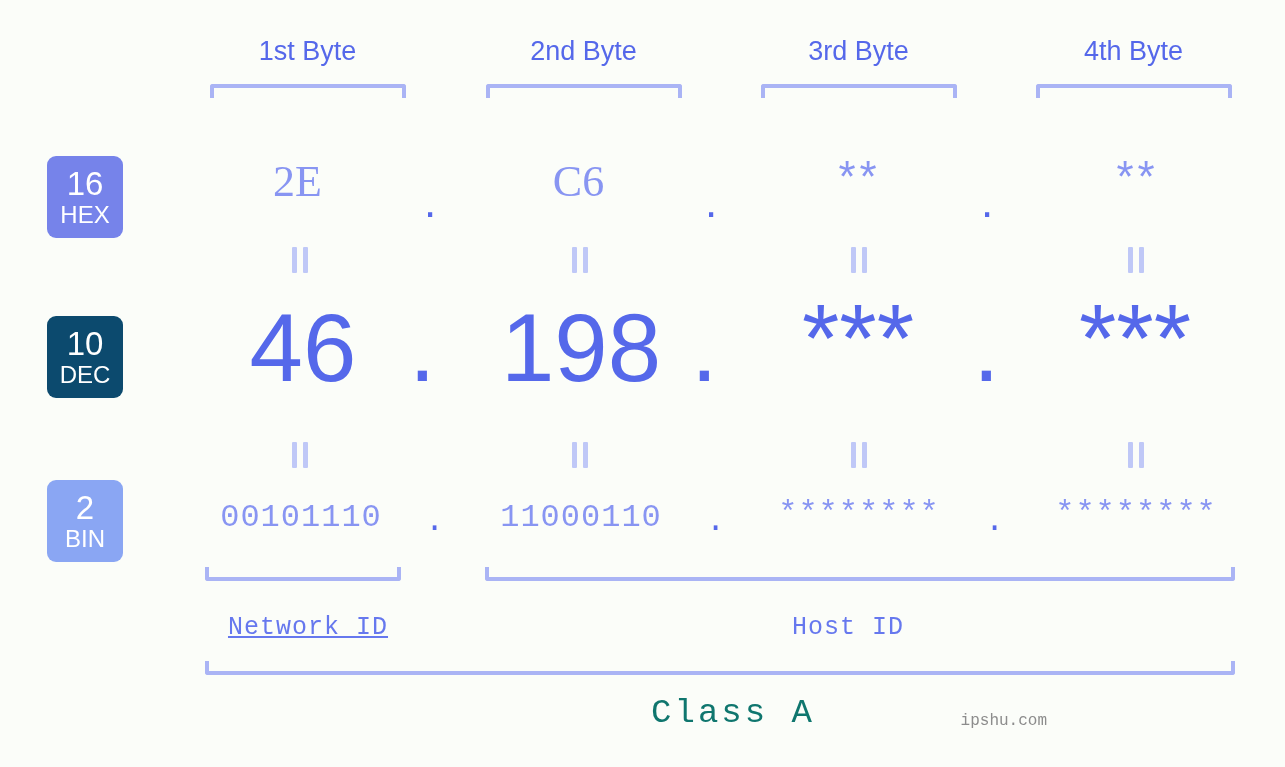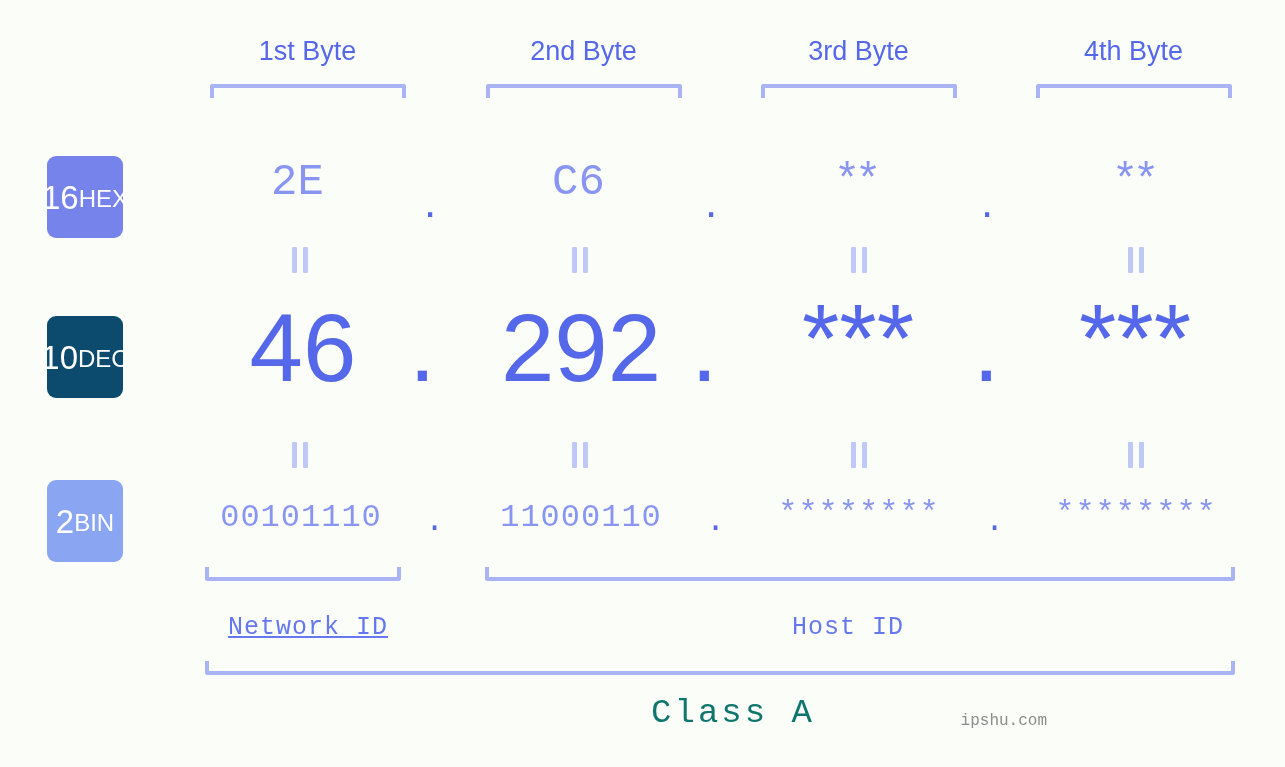--- a/index.html
+++ b/index.html
@@ -52,20 +52,21 @@
   }
 
   
   .badge {
     position: absolute;
     width: 76px;
     height: 82px;
     border-radius: 9px;
     color: #ffffff;
     display: flex;
+    flex-direction: column;
     align-items: center;
     justify-content: center;
     line-height: 1;
   }
   .badge .num {
     font-size: 33px;
     font-weight: 400;
     letter-spacing: 0px;
   }
   .badge .abbr {
@@ -76,21 +77,21 @@
   }
   #badge-hex { background: #7683ea; top: 156px; left: 47px; }
   #badge-dec { background: #0c4a6e; top: 316px; left: 47px; }
   #badge-bin { background: #8aa6f3; top: 480px; left: 47px; }
 
   
   .hex-cell {
     position: absolute;
     color: #8895f2;
     font-size: 44px;
-    font-family: Liberation Mono, monospace;
+    font-family: Liberation Serif, serif;
     text-align: center;
     white-space: nowrap;
     line-height: 1;
   }
   .hex-dot {
     position: absolute;
     color: #5568ea;
     font-size: 44px;
     line-height: 1;
     font-family: "Liberation Sans", sans-serif;
@@ -236,21 +237,21 @@
       <i></i>
     </div>
 
   <div class="badge" id="badge-dec">
     <span class="num">10</span>
     <span class="abbr">DEC</span>
   </div>
 
   <div class="dec-cell" style="left:205px; top:300px; width:196px;">46</div>
   <div class="dec-dot" style="left:409px; top:300px;">.</div>
-  <div class="dec-cell" style="left:483px; top:300px; width:196px;">292</div>
+  <div class="dec-cell" style="left:483px; top:300px; width:196px;">198</div>
   <div class="dec-dot" style="left:691px; top:300px;">.</div>
   <div class="dec-cell" style="left:760px; top:290px; width:196px;">***</div>
   <div class="dec-dot" style="left:973px; top:300px;">.</div>
   <div class="dec-cell" style="left:1037px; top:290px; width:196px;">***</div>
 
   <div class="eq" style="left:292px; top:442px;">
       <i></i>
       <i></i>
     </div>
   <div class="eq" style="left:572px; top:442px;">

